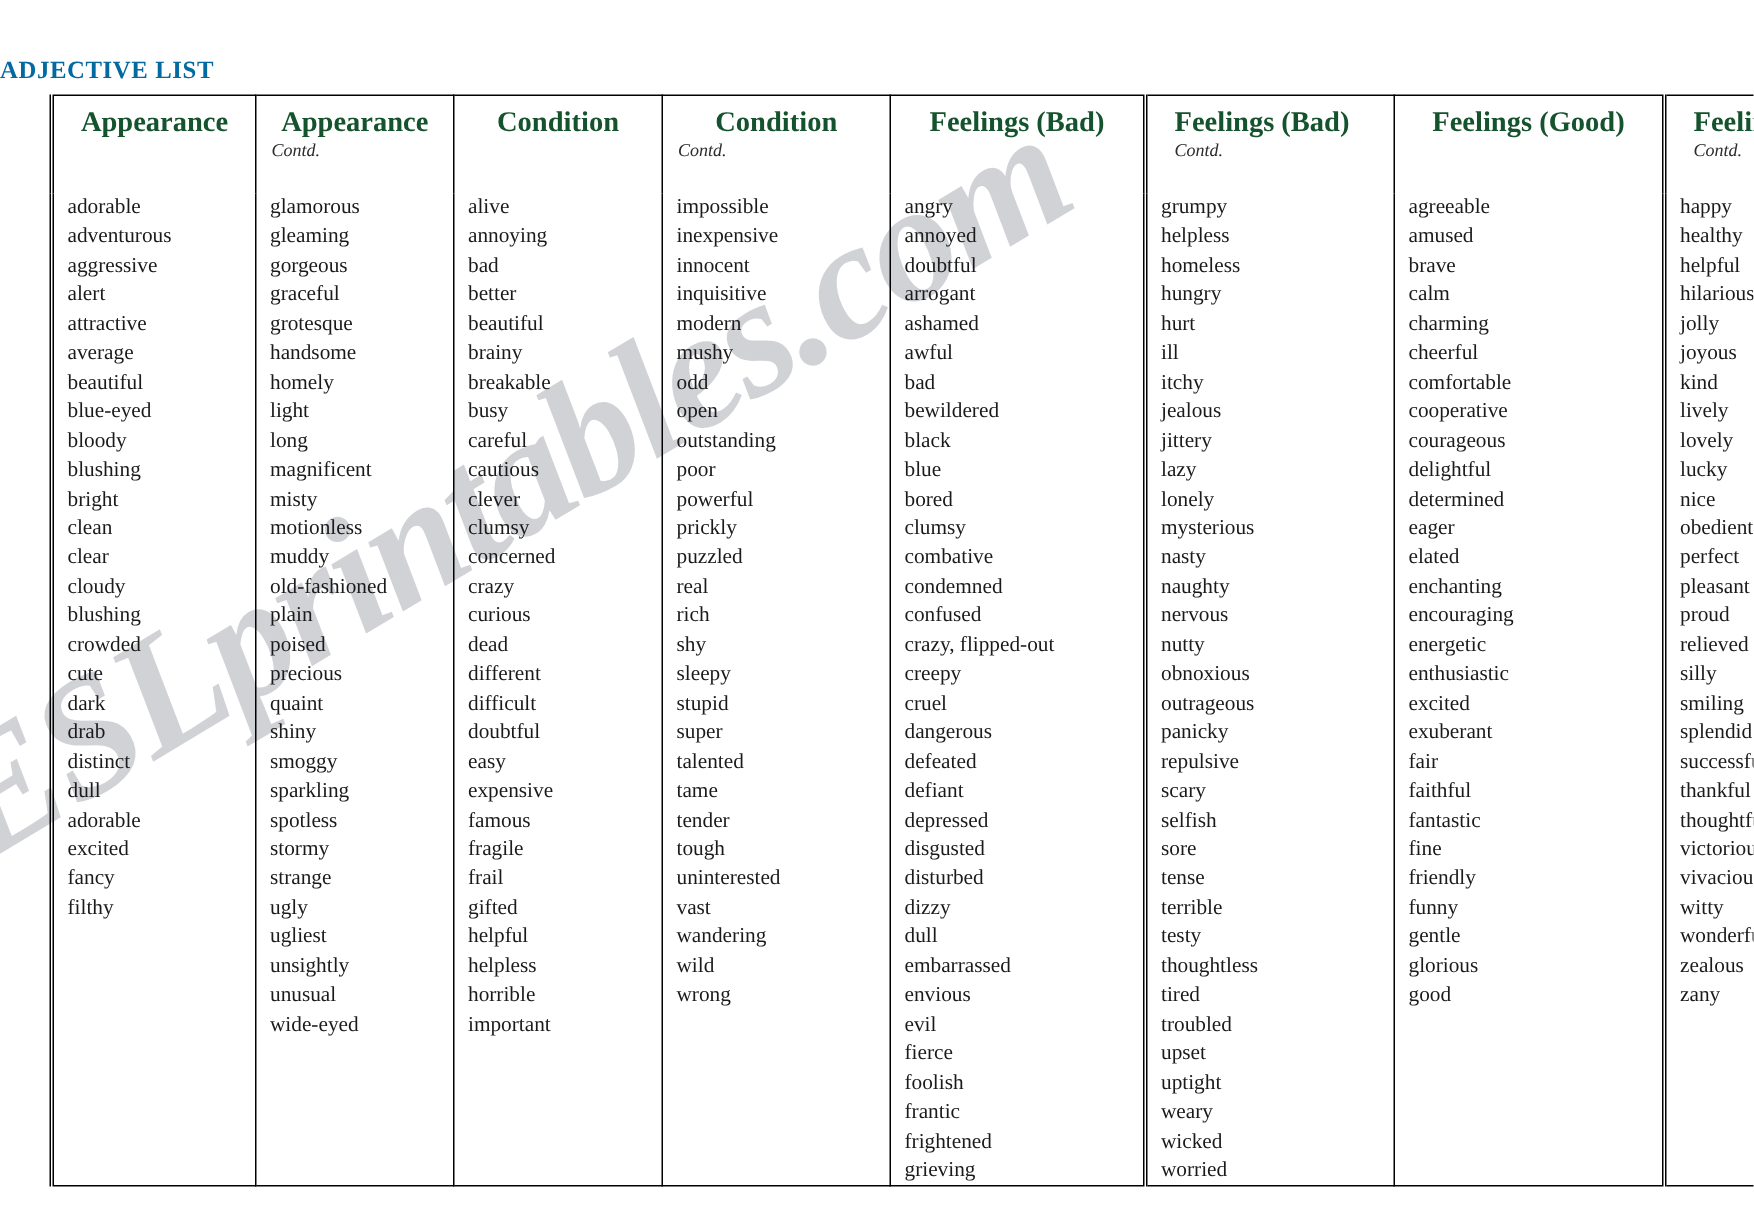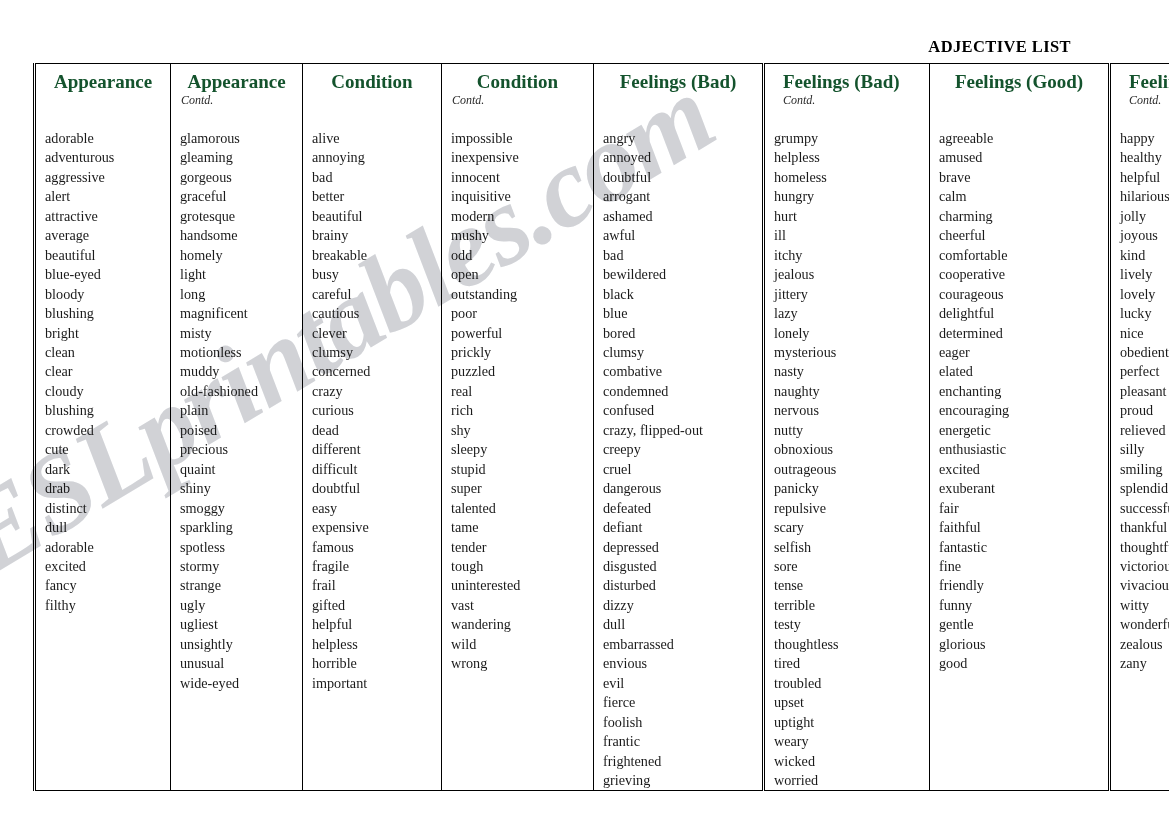--- a/index.html
+++ b/index.html
@@ -47,24 +47,24 @@
     transform-origin: left center;
     letter-spacing: -2px;
   }
 
   
   .page-title {
     position: absolute;
     top: 37px;
     left: 0;
     width: 1071px;
-    text-align: right;
+    text-align: left;
     font-size: 16.5px;
     font-weight: bold;
-    color: #000000;
+    color: #0369a1;
     letter-spacing: 0.4px;
     z-index: 20;
   }
 
   
   .table-wrap {
     position: absolute;
     left: 33px;
     top: 63px;
     width: 1103px;

